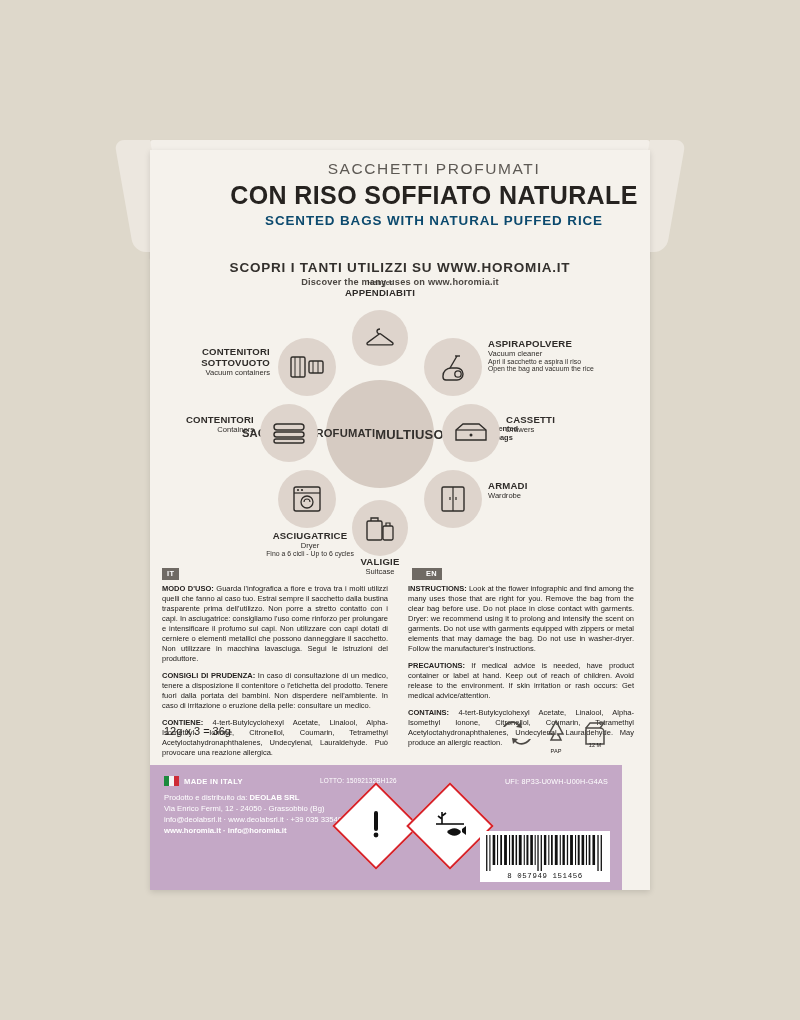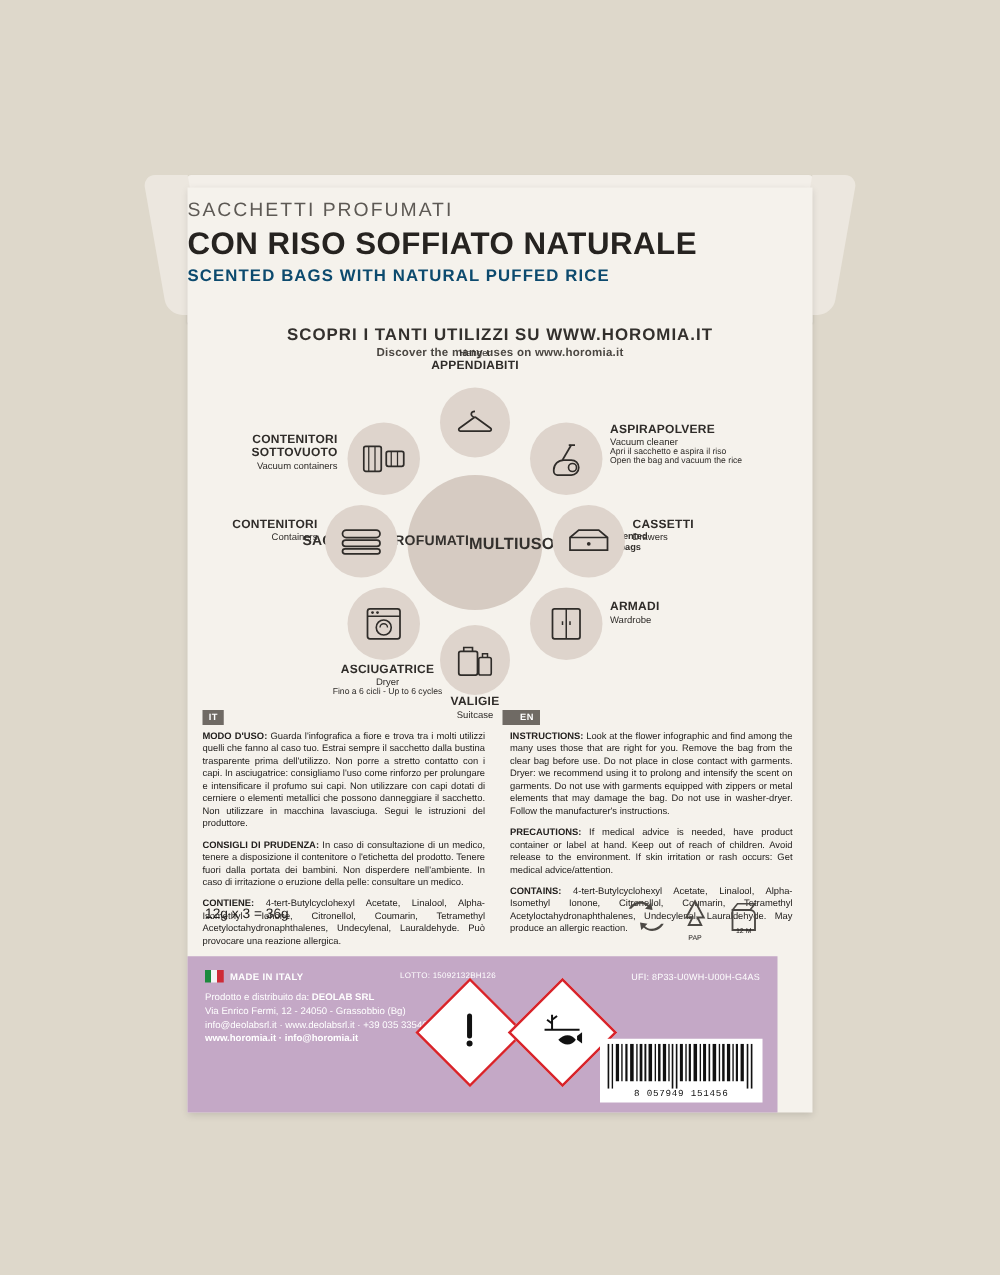--- a/index.html
+++ b/index.html
@@ -50,20 +50,21 @@
     height: 740px;
     background: #f5f2ec;
     box-shadow: 0 2px 6px rgba(0,0,0,.13);
   }
 
   
   .header {
     position: absolute;
     left: 0; top: 10px;
     width: 568px;
+    text-align: center;
     color: #33302d;
   }
   .header .kicker {
     font-size: 15.5px;
     letter-spacing: 1.6px;
     color: #5d5954;
   }
   .header .title {
     font-size: 25px;
     font-weight: bold;
@@ -160,21 +161,21 @@
     position: absolute;
     top: 0;
     font-size: 7.4px;
     font-weight: bold;
     color: #fff;
     background: #6f6a64;
     padding: 1px 5px 1px 5px;
     letter-spacing: .4px;
   }
   .langtag.it { left: 12px; }
-  .langtag.en { left: 252px; padding-left: 14px; }
+  .langtag.en { left: 262px; padding-left: 14px; }
   .langtag.it:before { }
   .para { margin-bottom: 7px; text-align: justify; }
   .para b { font-weight: bold; }
 
   
   .band {
     position: absolute;
     left: 0; bottom: 0;
     width: 472px;
     height: 125px;

